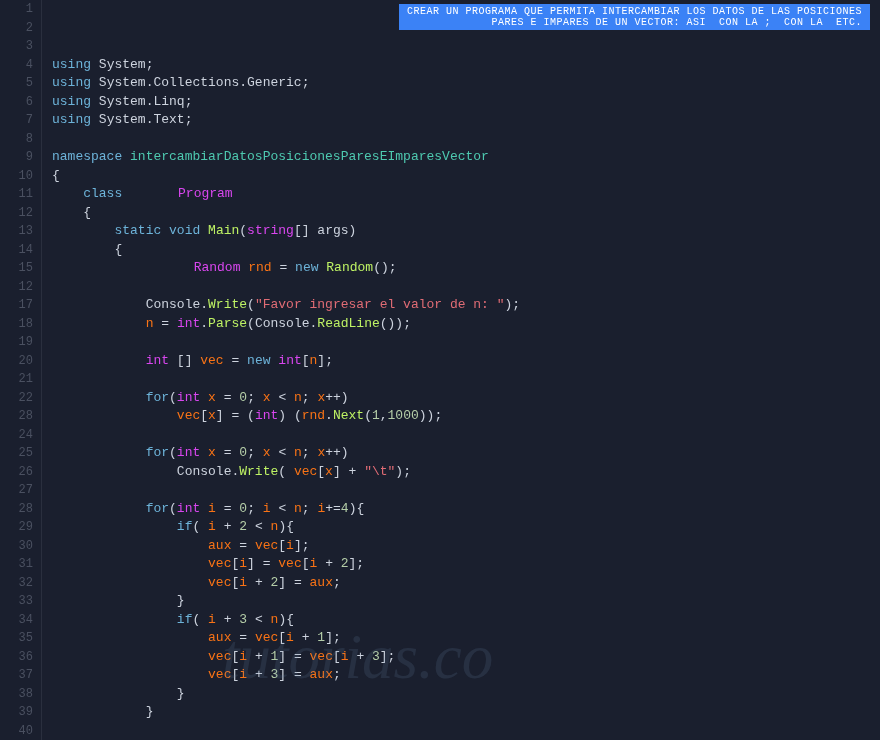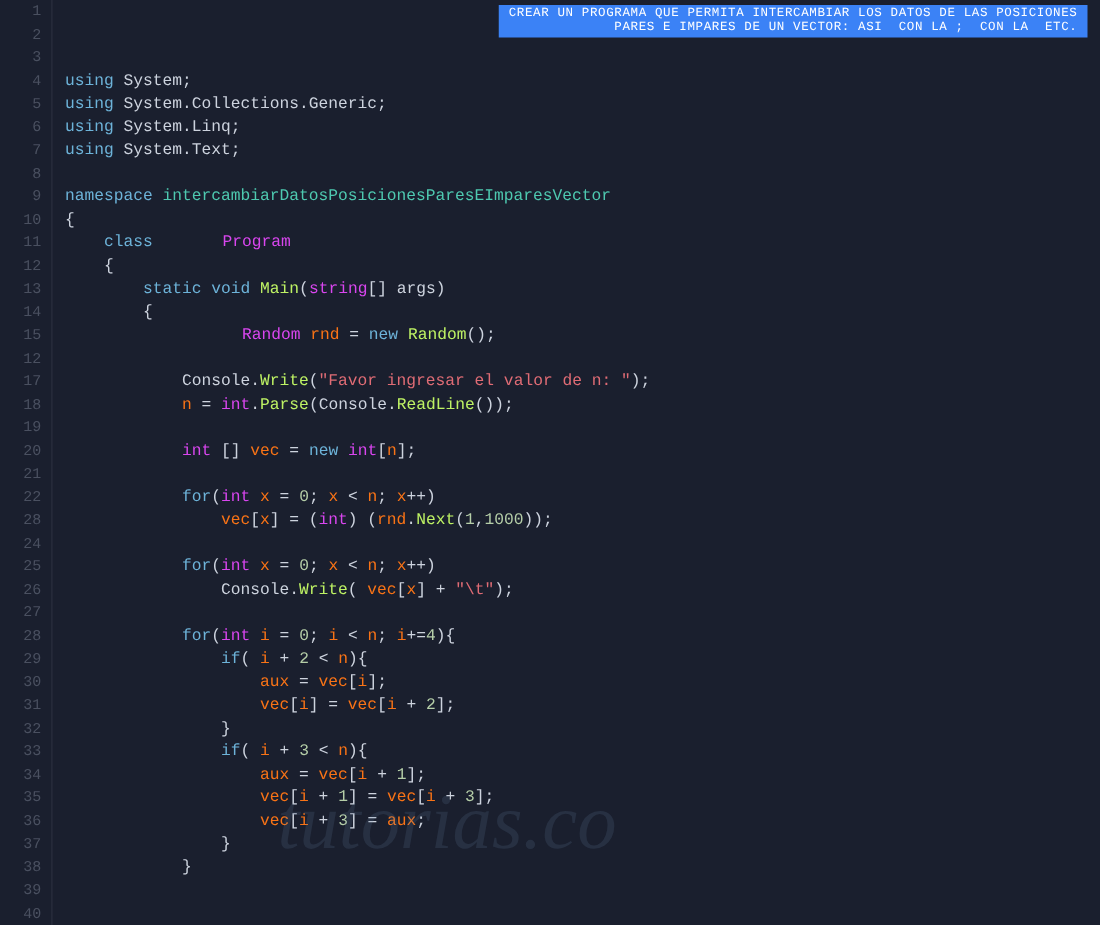--- a/index.html
+++ b/index.html
@@ -188,20 +188,21 @@
     <span class="code-line"> </span>
 
     <span class="code-line">            <span class="kw">for</span><span class="plain">(</span><span class="kw3">int</span> <span class="var">i</span> <span class="plain">=</span> <span class="num">0</span><span class="plain">;</span> <span class="var">i</span> <span class="plain">&lt;</span> <span class="var">n</span><span class="plain">;</span> <span class="var">i</span><span class="plain">+=</span><span class="num">4</span><span class="plain">){</span></span>
 
     <span class="code-line">                <span class="kw">if</span><span class="plain">(</span> <span class="var">i</span> <span class="plain">+</span> <span class="num">2</span> <span class="plain">&lt;</span> <span class="var">n</span><span class="plain">){</span></span>
 
     <span class="code-line">                    <span class="var">aux</span> <span class="plain">=</span> <span class="var">vec</span><span class="plain">[</span><span class="var">i</span><span class="plain">];</span></span>
 
     <span class="code-line">                    <span class="var">vec</span><span class="plain">[</span><span class="var">i</span><span class="plain">] =</span> <span class="var">vec</span><span class="plain">[</span><span class="var">i</span> <span class="plain">+</span> <span class="num">2</span><span class="plain">];</span></span>
 
+    <span class="code-line">                    <span class="var">vec</span><span class="plain">[</span><span class="var">i</span> <span class="plain">+</span> <span class="num">2</span><span class="plain">] =</span> <span class="var">aux</span><span class="plain">;</span></span>
 
     <span class="code-line">                <span class="plain">}</span></span>
 
     <span class="code-line">                <span class="kw">if</span><span class="plain">(</span> <span class="var">i</span> <span class="plain">+</span> <span class="num">3</span> <span class="plain">&lt;</span> <span class="var">n</span><span class="plain">){</span></span>
 
     <span class="code-line">                    <span class="var">aux</span> <span class="plain">=</span> <span class="var">vec</span><span class="plain">[</span><span class="var">i</span> <span class="plain">+</span> <span class="num">1</span><span class="plain">];</span></span>
 
     <span class="code-line">                    <span class="var">vec</span><span class="plain">[</span><span class="var">i</span> <span class="plain">+</span> <span class="num">1</span><span class="plain">] =</span> <span class="var">vec</span><span class="plain">[</span><span class="var">i</span> <span class="plain">+</span> <span class="num">3</span><span class="plain">];</span></span>
 
     <span class="code-line">                    <span class="var">vec</span><span class="plain">[</span><span class="var">i</span> <span class="plain">+</span> <span class="num">3</span><span class="plain">] =</span> <span class="var">aux</span><span class="plain">;</span></span>

